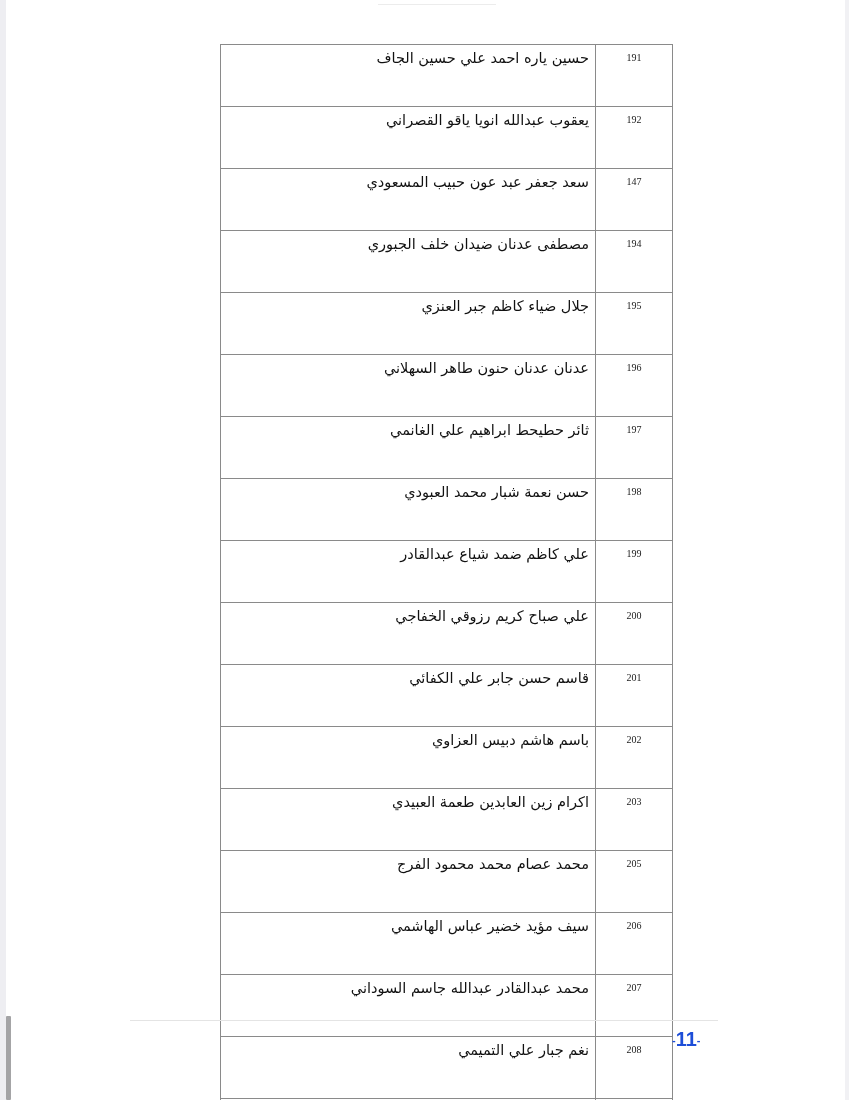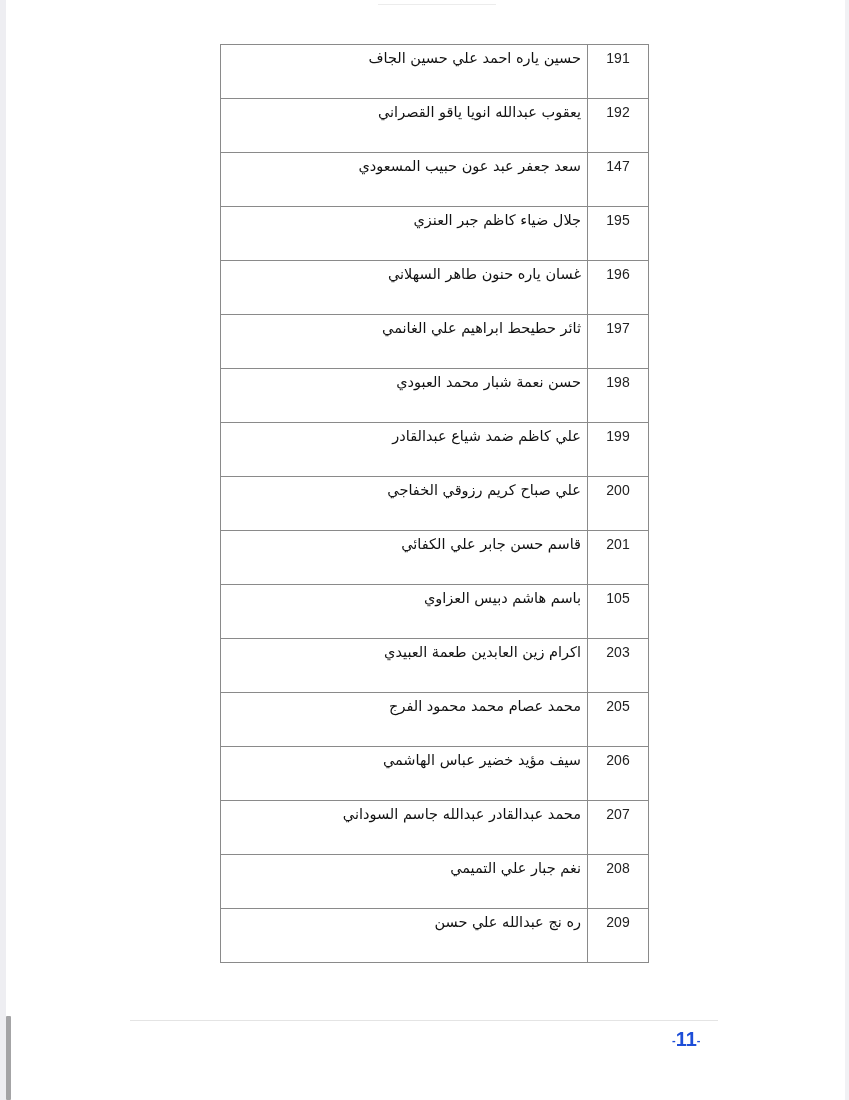--- a/index.html
+++ b/index.html
@@ -47,39 +47,39 @@
     }
     table.names {
       border-collapse: collapse;
       width: 410px;
       table-layout: fixed;
     }
     table.names td {
       border: 1.5px solid #8a8a8a;
       height: 46px;
       vertical-align: top;
-      padding: 4px;
+      padding: 12px;
     }
     td.name-cell {
       width: 356px;
       direction: rtl;
       text-align: right;
       padding-right: 6px !important;
       padding-top: 2px !important;
       font-family: "DejaVu Sans", sans-serif;
       font-size: 14.5px;
       line-height: 22px;
       color: #111;
     }
     td.num-cell {
       width: 52px;
       text-align: center;
       padding-top: 3px !important;
-      font-family: Liberation Sans, sans-serif;
-      font-size: 14px;
+      font-family: Liberation Serif, serif;
+      font-size: 10px;
       line-height: 20px;
       color: #222;
     }
     .footer-rule {
       position: absolute;
       left: 130px;
       top: 1020px;
       width: 588px;
       height: 1px;
       background: #e4e4e4;
@@ -117,25 +117,29 @@
         </tr>
         <tr>
           <td class="name-cell">يعقوب عبدالله انويا ياقو القصراني</td>
           <td class="num-cell">192</td>
         </tr>
         <tr>
           <td class="name-cell">سعد جعفر عبد عون حبيب المسعودي</td>
           <td class="num-cell">147</td>
         </tr>
         <tr>
+          <td class="name-cell">مصطفى عدنان ضيدان خلف الجبوري</td>
+          <td class="num-cell">194</td>
+        </tr>
+        <tr>
           <td class="name-cell">جلال ضياء كاظم جبر العنزي</td>
           <td class="num-cell">195</td>
         </tr>
         <tr>
-          <td class="name-cell">غسان ياره حنون طاهر السهلاني</td>
+          <td class="name-cell">عدنان عدنان حنون طاهر السهلاني</td>
           <td class="num-cell">196</td>
         </tr>
         <tr>
           <td class="name-cell">ثائر حطيحط ابراهيم علي الغانمي</td>
           <td class="num-cell">197</td>
         </tr>
         <tr>
           <td class="name-cell">حسن نعمة شبار محمد العبودي</td>
           <td class="num-cell">198</td>
         </tr>
@@ -146,21 +150,21 @@
         <tr>
           <td class="name-cell">علي صباح كريم رزوقي الخفاجي</td>
           <td class="num-cell">200</td>
         </tr>
         <tr>
           <td class="name-cell">قاسم حسن جابر علي الكفائي</td>
           <td class="num-cell">201</td>
         </tr>
         <tr>
           <td class="name-cell">باسم هاشم دبيس العزاوي</td>
-          <td class="num-cell">105</td>
+          <td class="num-cell">202</td>
         </tr>
         <tr>
           <td class="name-cell">اكرام زين العابدين طعمة العبيدي</td>
           <td class="num-cell">203</td>
         </tr>
         <tr>
           <td class="name-cell">محمد عصام محمد محمود الفرج</td>
           <td class="num-cell">205</td>
         </tr>
         <tr>

